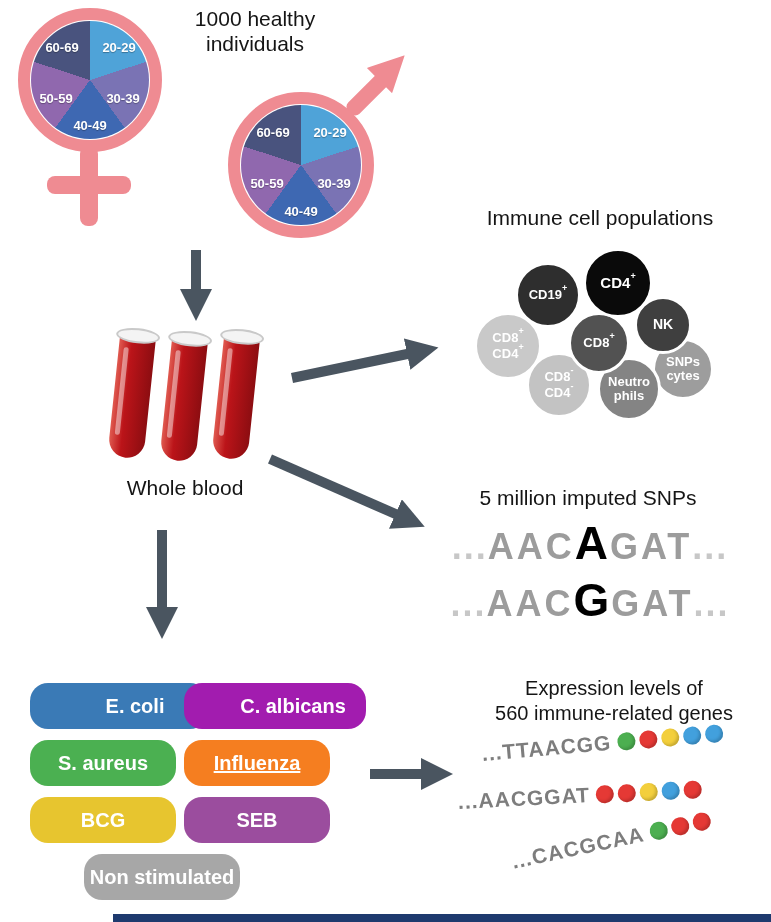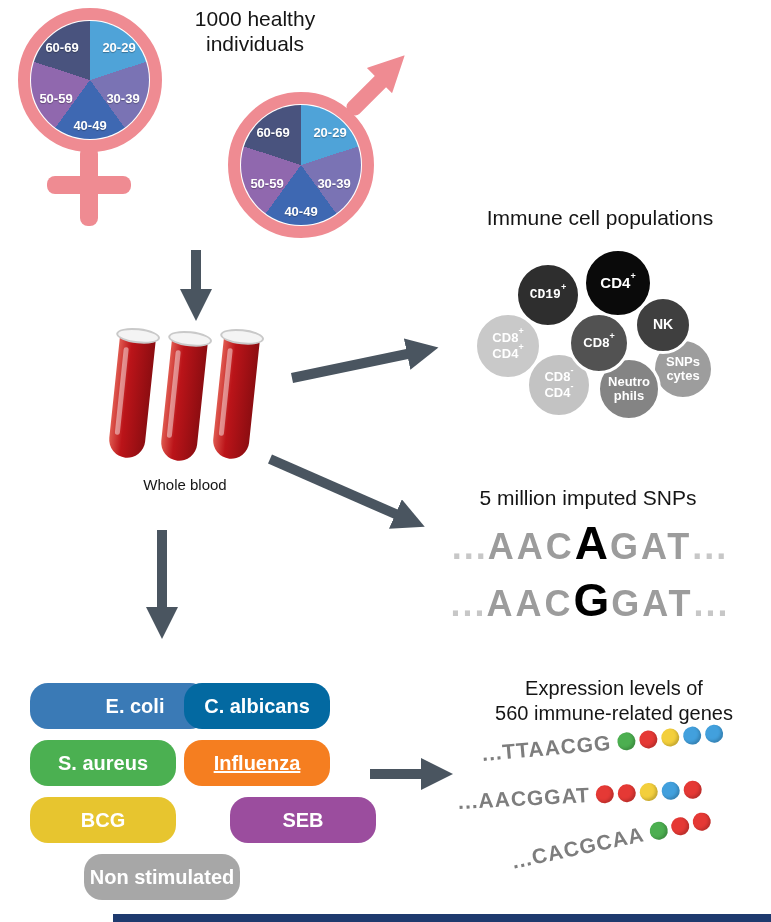--- a/index.html
+++ b/index.html
@@ -7,21 +7,21 @@
     position:relative; width:771px; height:922px; background:#fff; overflow:hidden;
     font-family:"Liberation Sans", sans-serif; color:#111;
   }
 
   
   .sec-title { position:absolute; font-weight:normal; text-align:center; color:#151515; }
   .hdr-title   { left:155px; top:6px;   width:200px; font-size:21px; line-height:1.2; }
   .imm-title   { left:455px; top:206px; width:290px; font-size:21px; }
   .snp-title   { left:443px; top:486px; width:290px; font-size:21px; }
   .expr-title  { left:458px; top:676px; width:312px; font-size:20px; line-height:1.25; }
-  .blood-label { left:90px;  top:476px; width:190px; font-size:15px;text-align:center; }
+  .blood-label { left:90px;  top:476px; width:190px; font-size:21px;text-align:center; }
 
   
   .ring { position:absolute; border-radius:50%; border:12px solid #ef8b92; box-sizing:content-box; }
   .f-ring { left:18px;  top:8px;  width:120px; height:120px; }
   .m-ring { left:228px; top:92px; width:122px; height:122px; }
   .pie { position:absolute; border-radius:50%;
     background: conic-gradient(from 0deg,
       #4fa3d8 0deg 72deg,   
       #7a73b4 72deg 144deg, 
       #3e68b2 144deg 216deg,
@@ -53,21 +53,21 @@
                  background:linear-gradient(90deg,#e05a50 0%, #bb1419 35%, #8c0d11 100%);
                  border-radius:4px 4px 18px 18px; }
   .tube .tbody::after { content:""; position:absolute; left:5px; top:12px; width:5px; height:88px;
                         background:rgba(255,255,255,0.45); border-radius:3px; }
 
   
   .cell { position:absolute; border-radius:50%; border:3px solid #fff; box-sizing:border-box;
           display:flex; flex-direction:column; align-items:center; justify-content:center;
           color:#fff; font-weight:bold; font-size:13px; line-height:1.1; text-align:center; }
   .cell sup { font-size:9px; position:relative; top:-0.35em; }
-  .c0 { left:515px; top:262px; width:66px; height:66px; z-index:6;font-family:Liberation Mono, monospace; }
+  .c0 { left:515px; top:262px; width:66px; height:66px; z-index:6; }
   .c1 { left:583px; top:248px; width:70px; height:70px; z-index:7; font-size:15px; }
   .c2 { left:634px; top:296px; width:58px; height:58px; z-index:3; font-size:14px; }
   .c3 { left:568px; top:312px; width:62px; height:62px; z-index:5; }
   .c4 { left:474px; top:312px; width:68px; height:68px; z-index:1; }
   .c5 { left:652px; top:338px; width:62px; height:62px; z-index:2; }
   .c6 { left:526px; top:352px; width:66px; height:66px; z-index:2; }
   .c7 { left:597px; top:357px; width:64px; height:64px; z-index:4; }
 
   
   .snp-block { position:absolute; left:420px; top:520px; width:340px; text-align:center; }
@@ -180,33 +180,33 @@
       <span class="snp-dots">...</span><span class="snp-gray">AAC</span><span class="snp-variant">A</span><span class="snp-gray">GAT</span><span class="snp-dots">...</span>
     </div>
     <div class="snp-line">
       <span class="snp-dots">...</span><span class="snp-gray">AAC</span><span class="snp-variant">G</span><span class="snp-gray">GAT</span><span class="snp-dots">...</span>
     </div>
   </div>
 
   <div class="pill p0" style="background: rgb(58, 122, 182); padding-left: 32px;">
       <span>E. coli</span>
     </div>
-  <div class="pill p1" style="background: #0369a1;">
+  <div class="pill p1" style="background: #a21caf; padding-left: 36px;">
       <span>C. albicans</span>
     </div>
   <div class="pill p2" style="background: rgb(75, 176, 81);">
       <span>S. aureus</span>
     </div>
   <div class="pill p3" style="background: rgb(245, 126, 32); text-decoration: underline;">
       <span>Influenza</span>
     </div>
   <div class="pill p4" style="background: rgb(231, 197, 47);">
       <span>BCG</span>
     </div>
-  <div class="pill p5" style="background: rgb(155, 77, 158); margin-left: 46px;">
+  <div class="pill p5" style="background: rgb(155, 77, 158);">
       <span>SEB</span>
     </div>
   <div class="pill p6" style="background: rgb(167, 167, 167);">
       <span>Non stimulated</span>
     </div>
 
   <div class="sec-title expr-title">
     <div>Expression levels of</div>
     <div>560 immune-related genes</div>
   </div>

